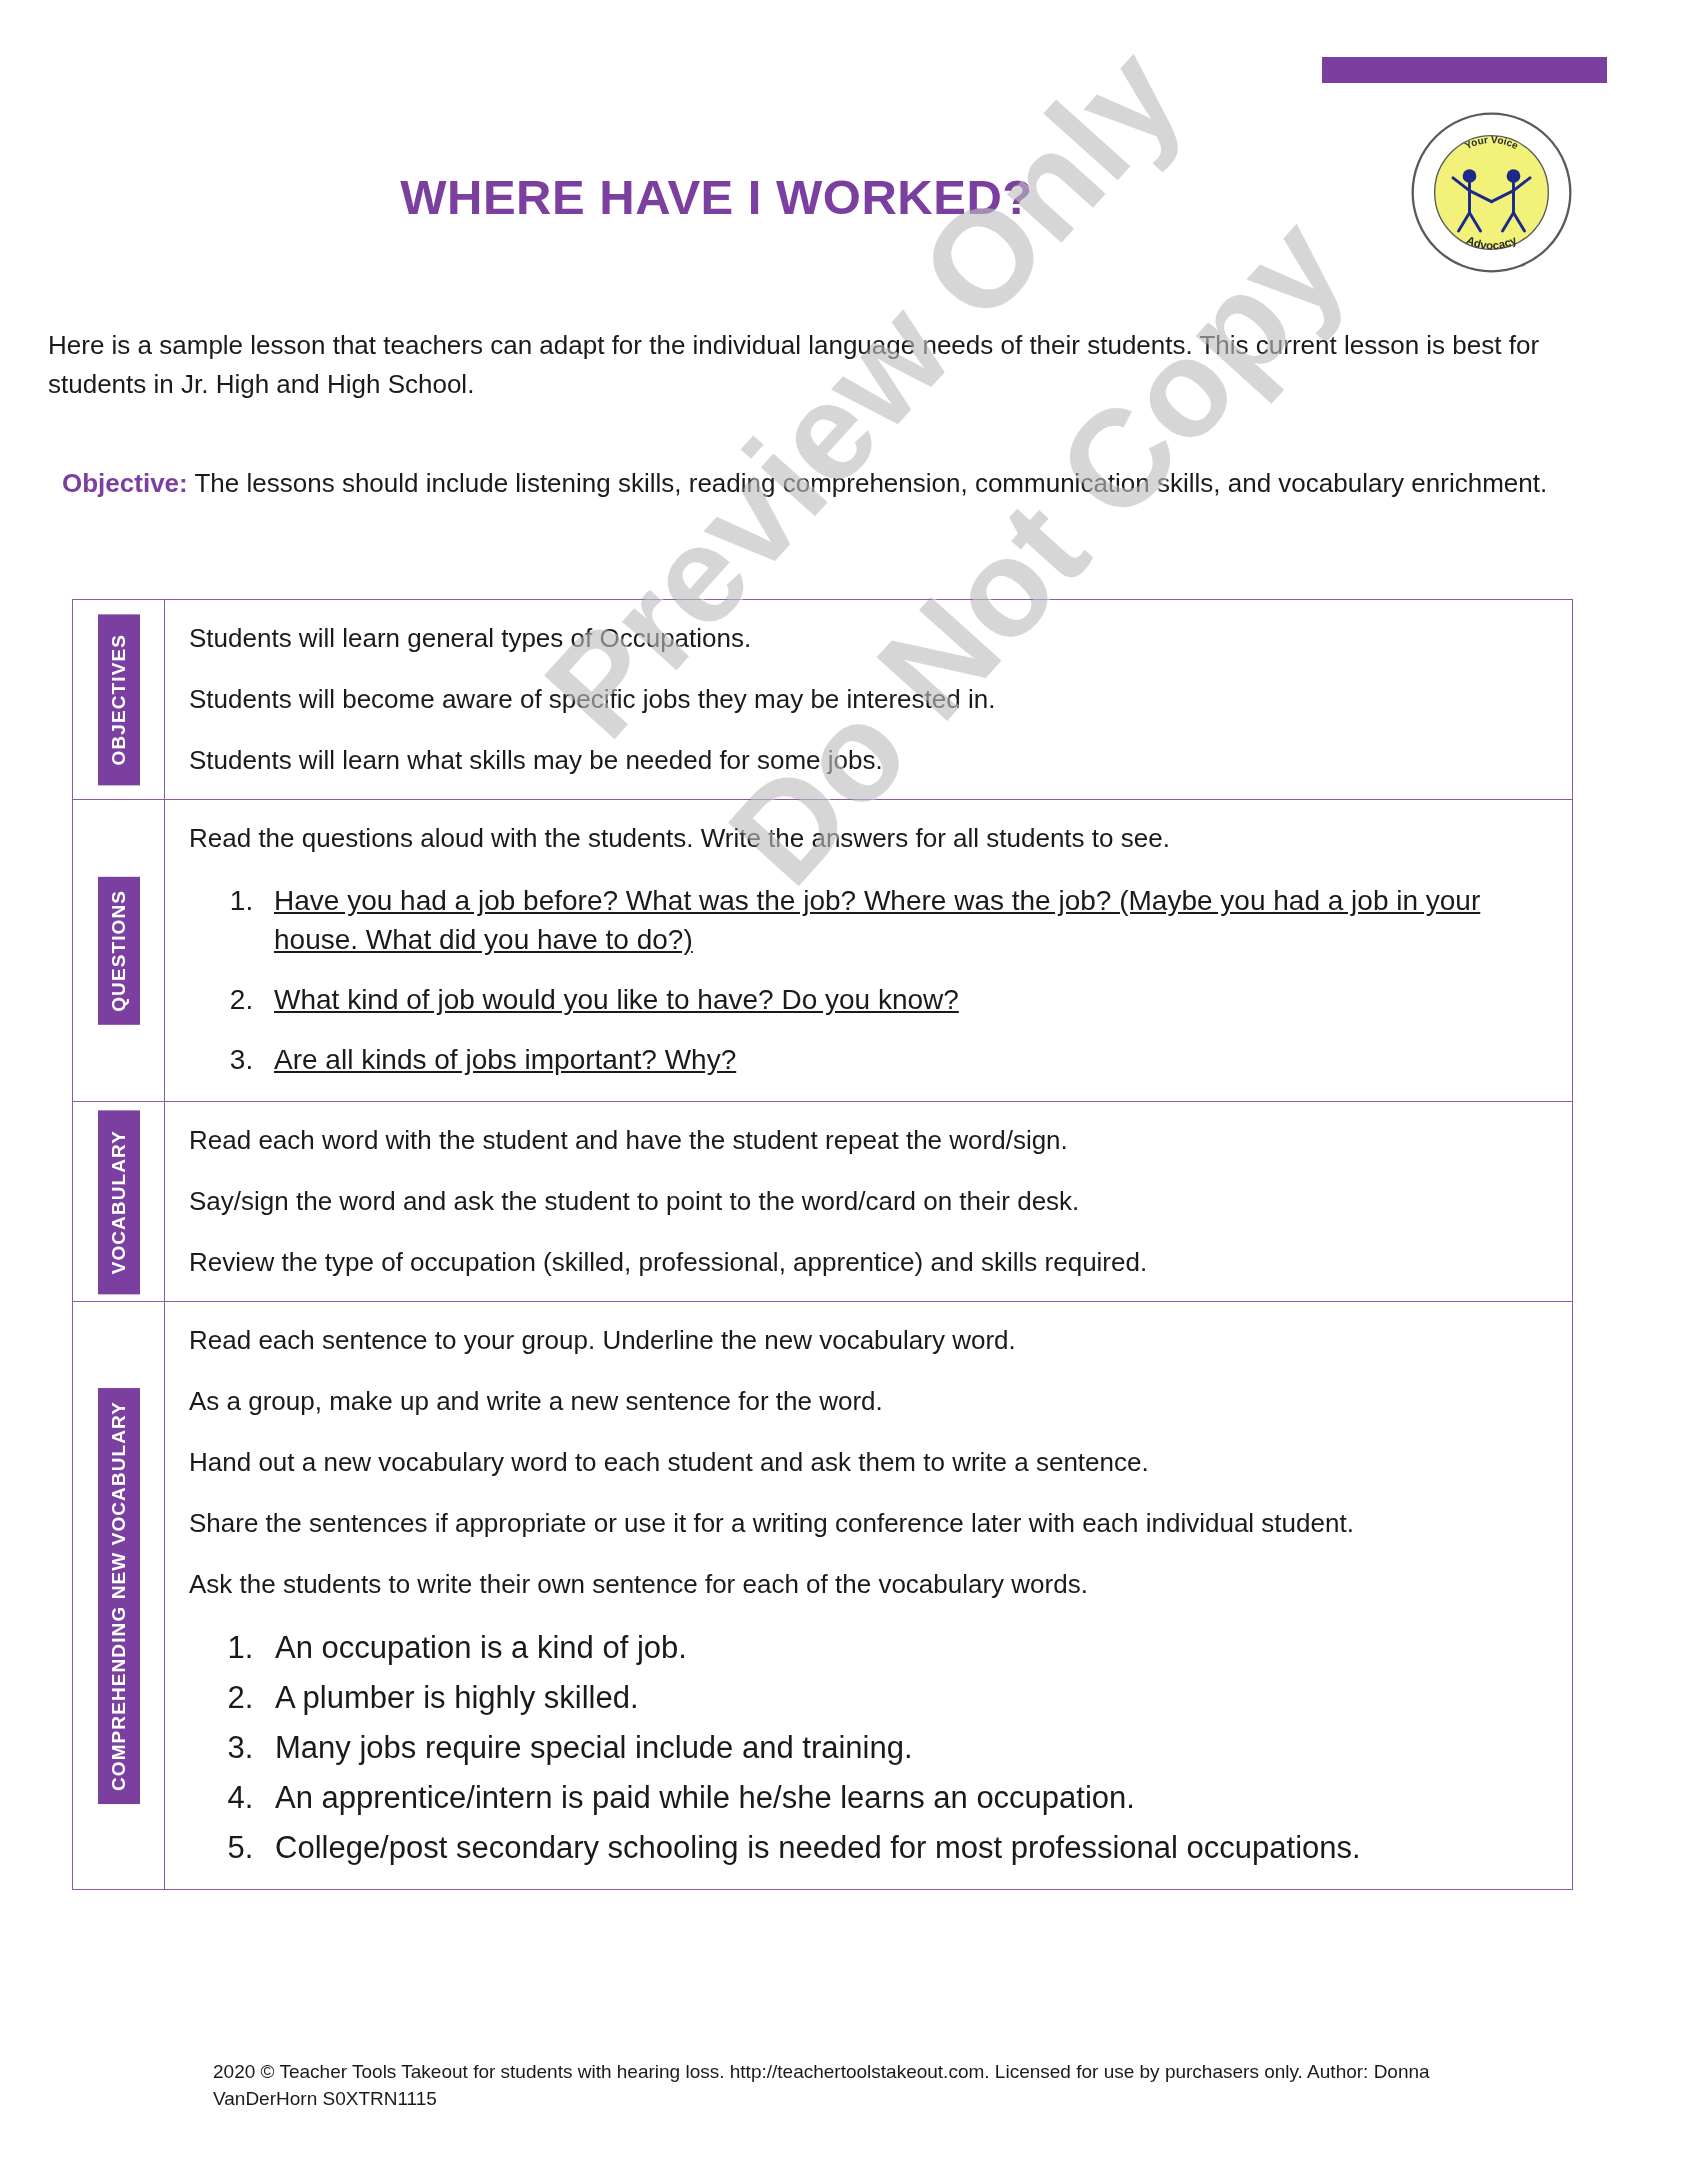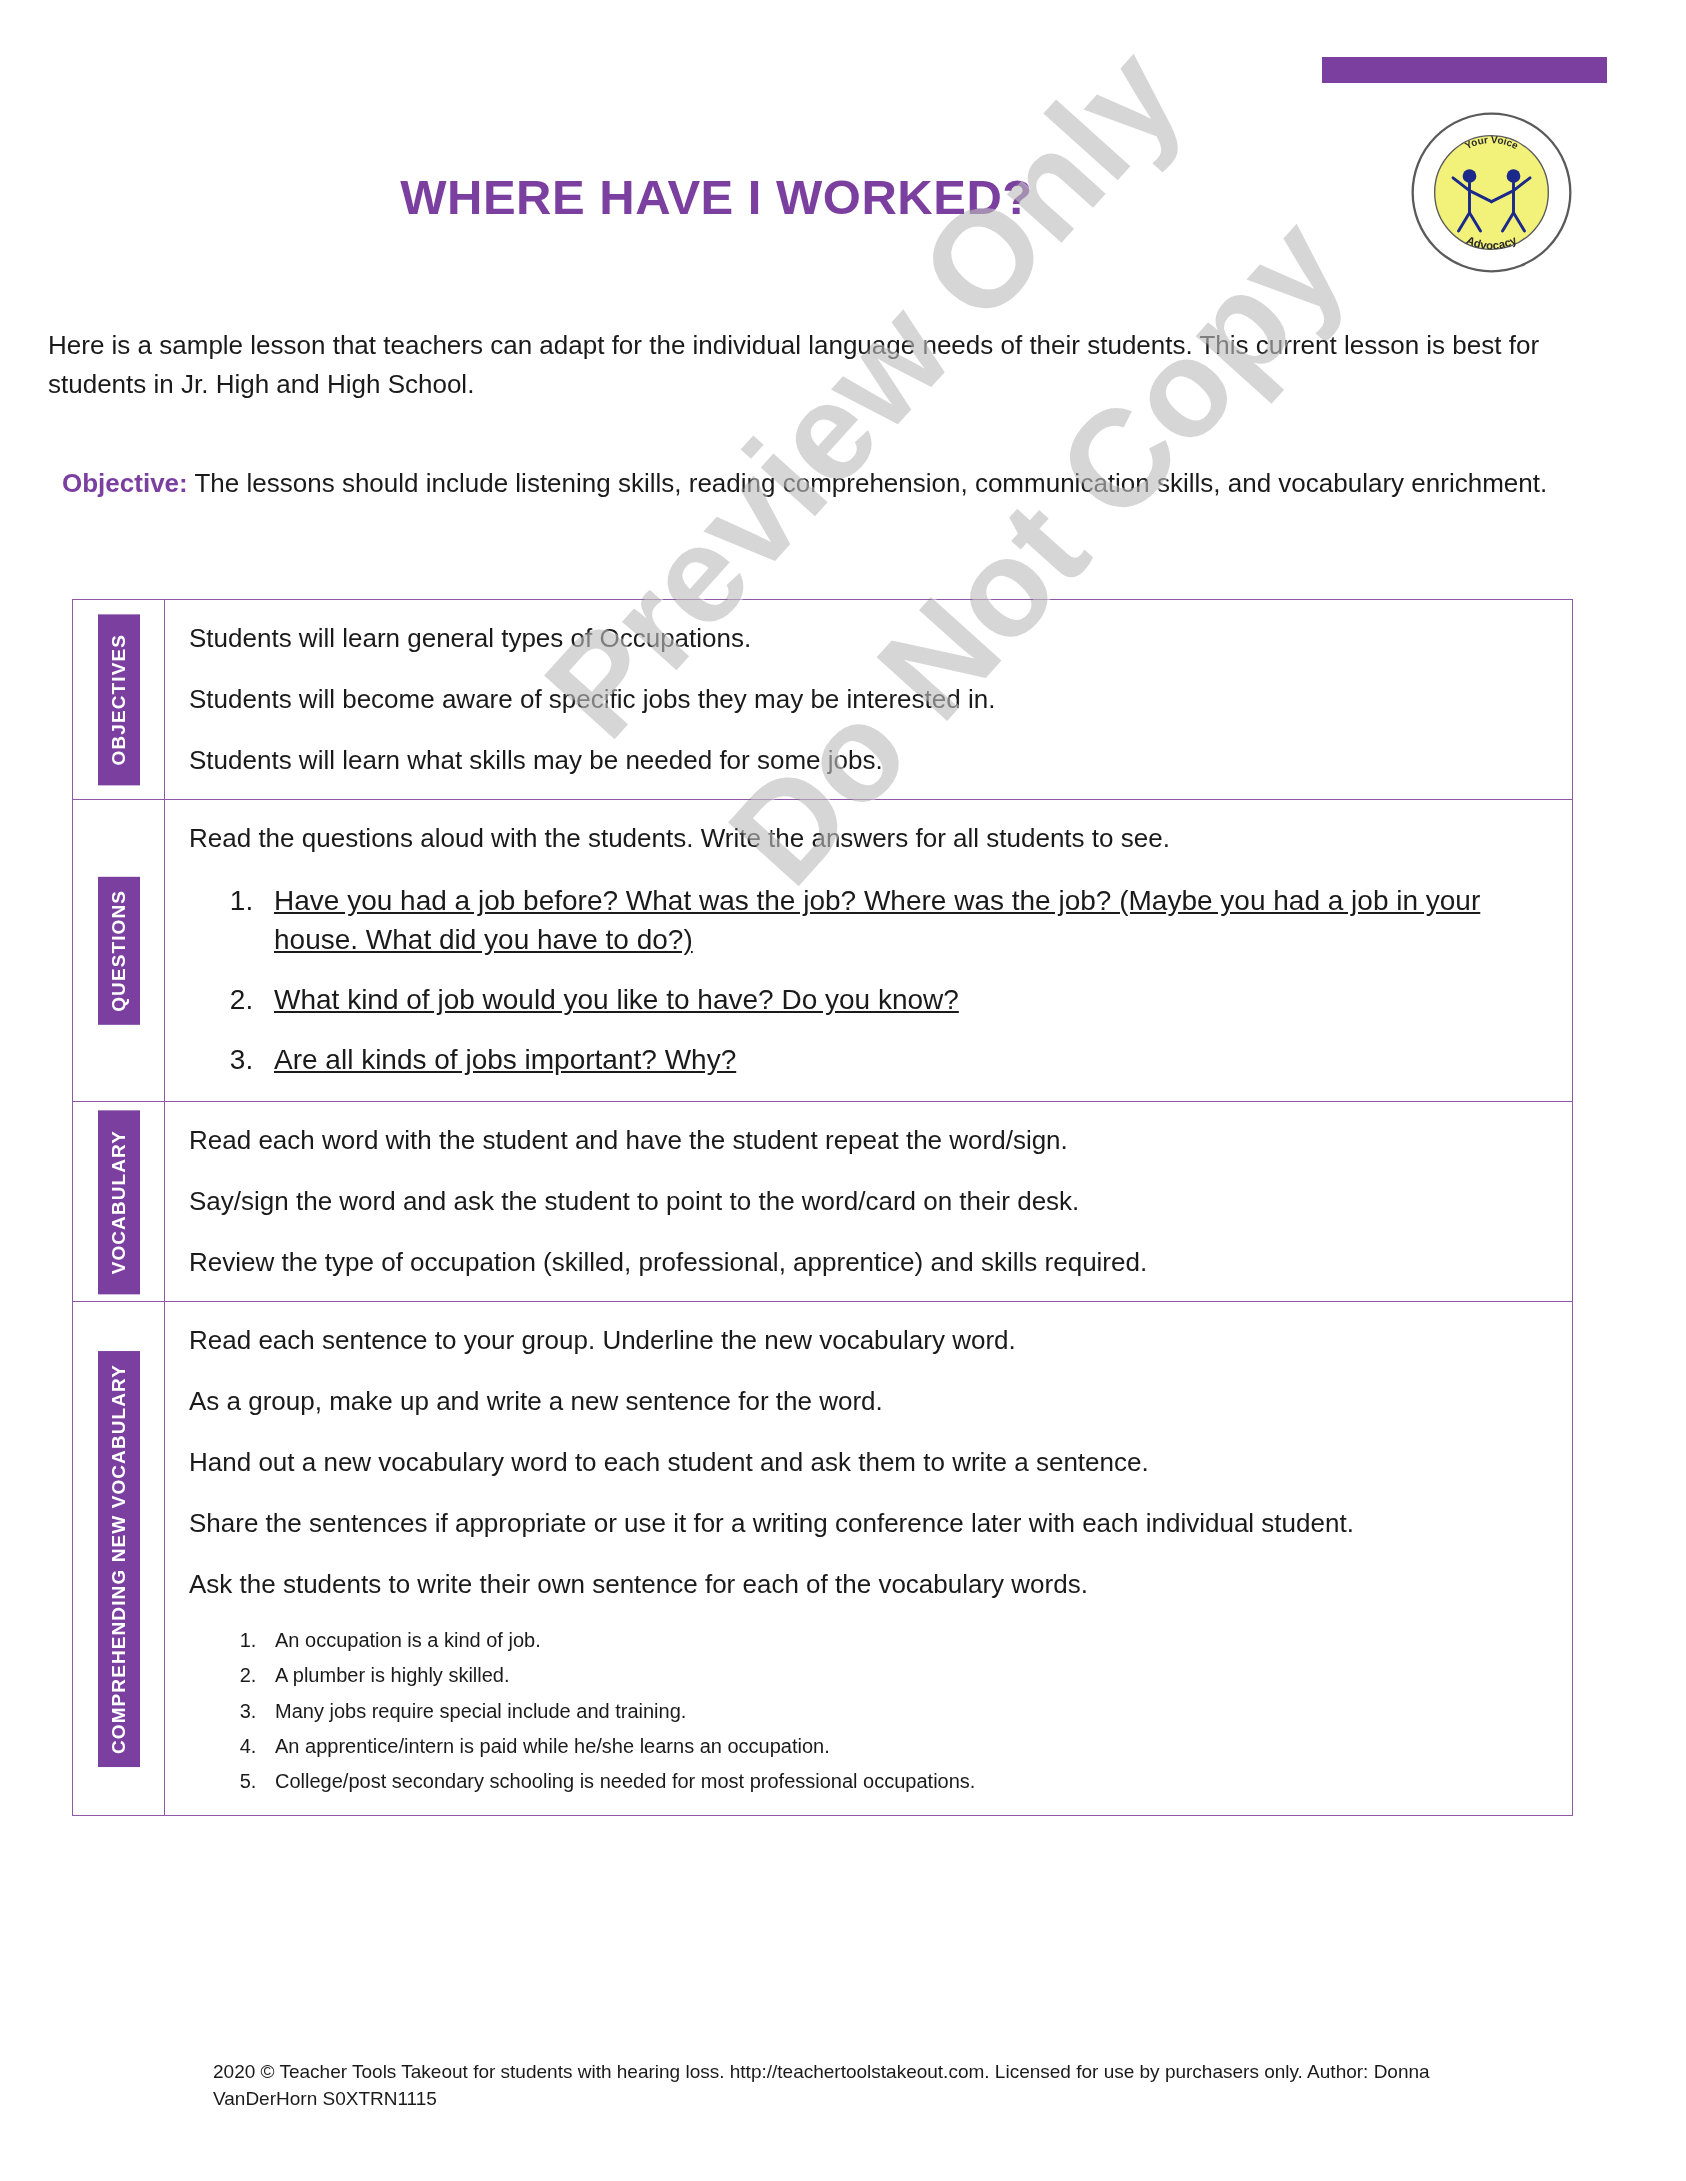--- a/index.html
+++ b/index.html
@@ -145,21 +145,21 @@
   }
   ol.numbered li {
     margin-bottom: 20px;
     padding-left: 13px;
   }
   ol.numbered li:last-child { margin-bottom: 1.8px; }
 
   ol.tight {
     margin: 13px 0 0 0;
     padding-left: 73px;
-    font-size: 20px;
+    font-size: 31px;
     line-height: 1.35;
   }
   ol.tight li {
     margin-bottom: 8.3px;
     padding-left: 13px;
   }
   ol.tight li:last-child { margin-bottom: 0; }
 
   
   .footer {

